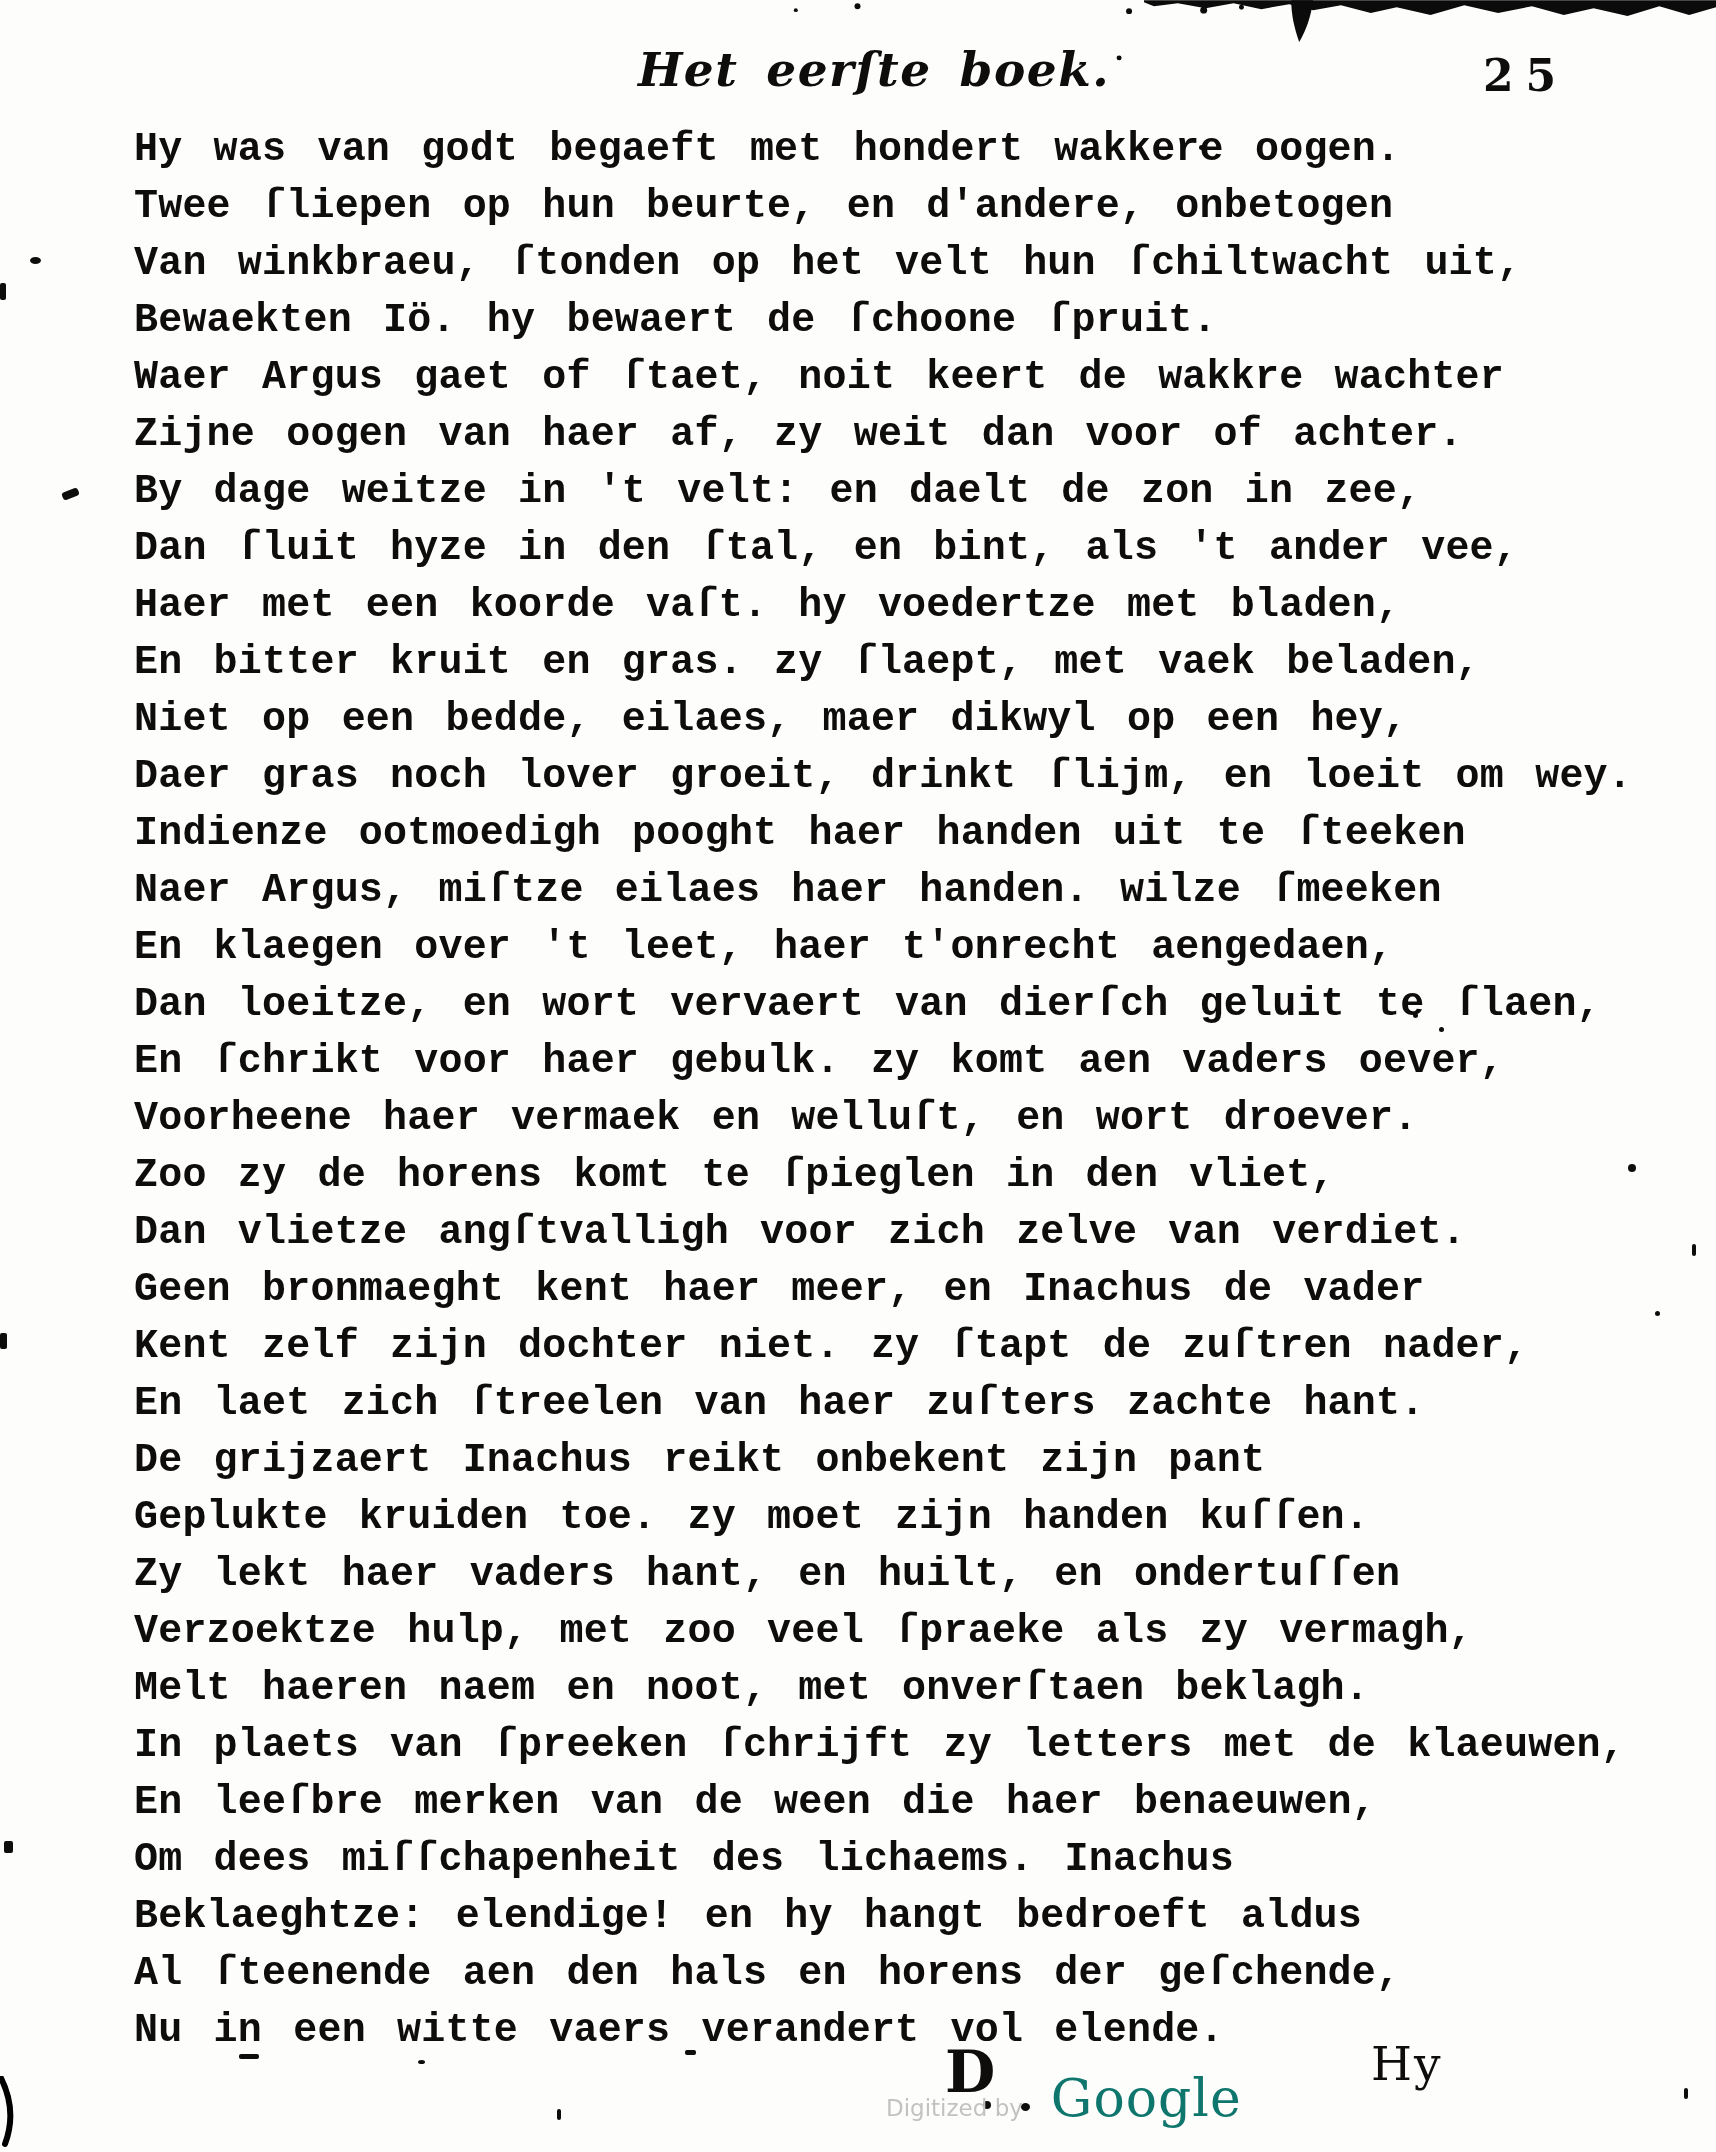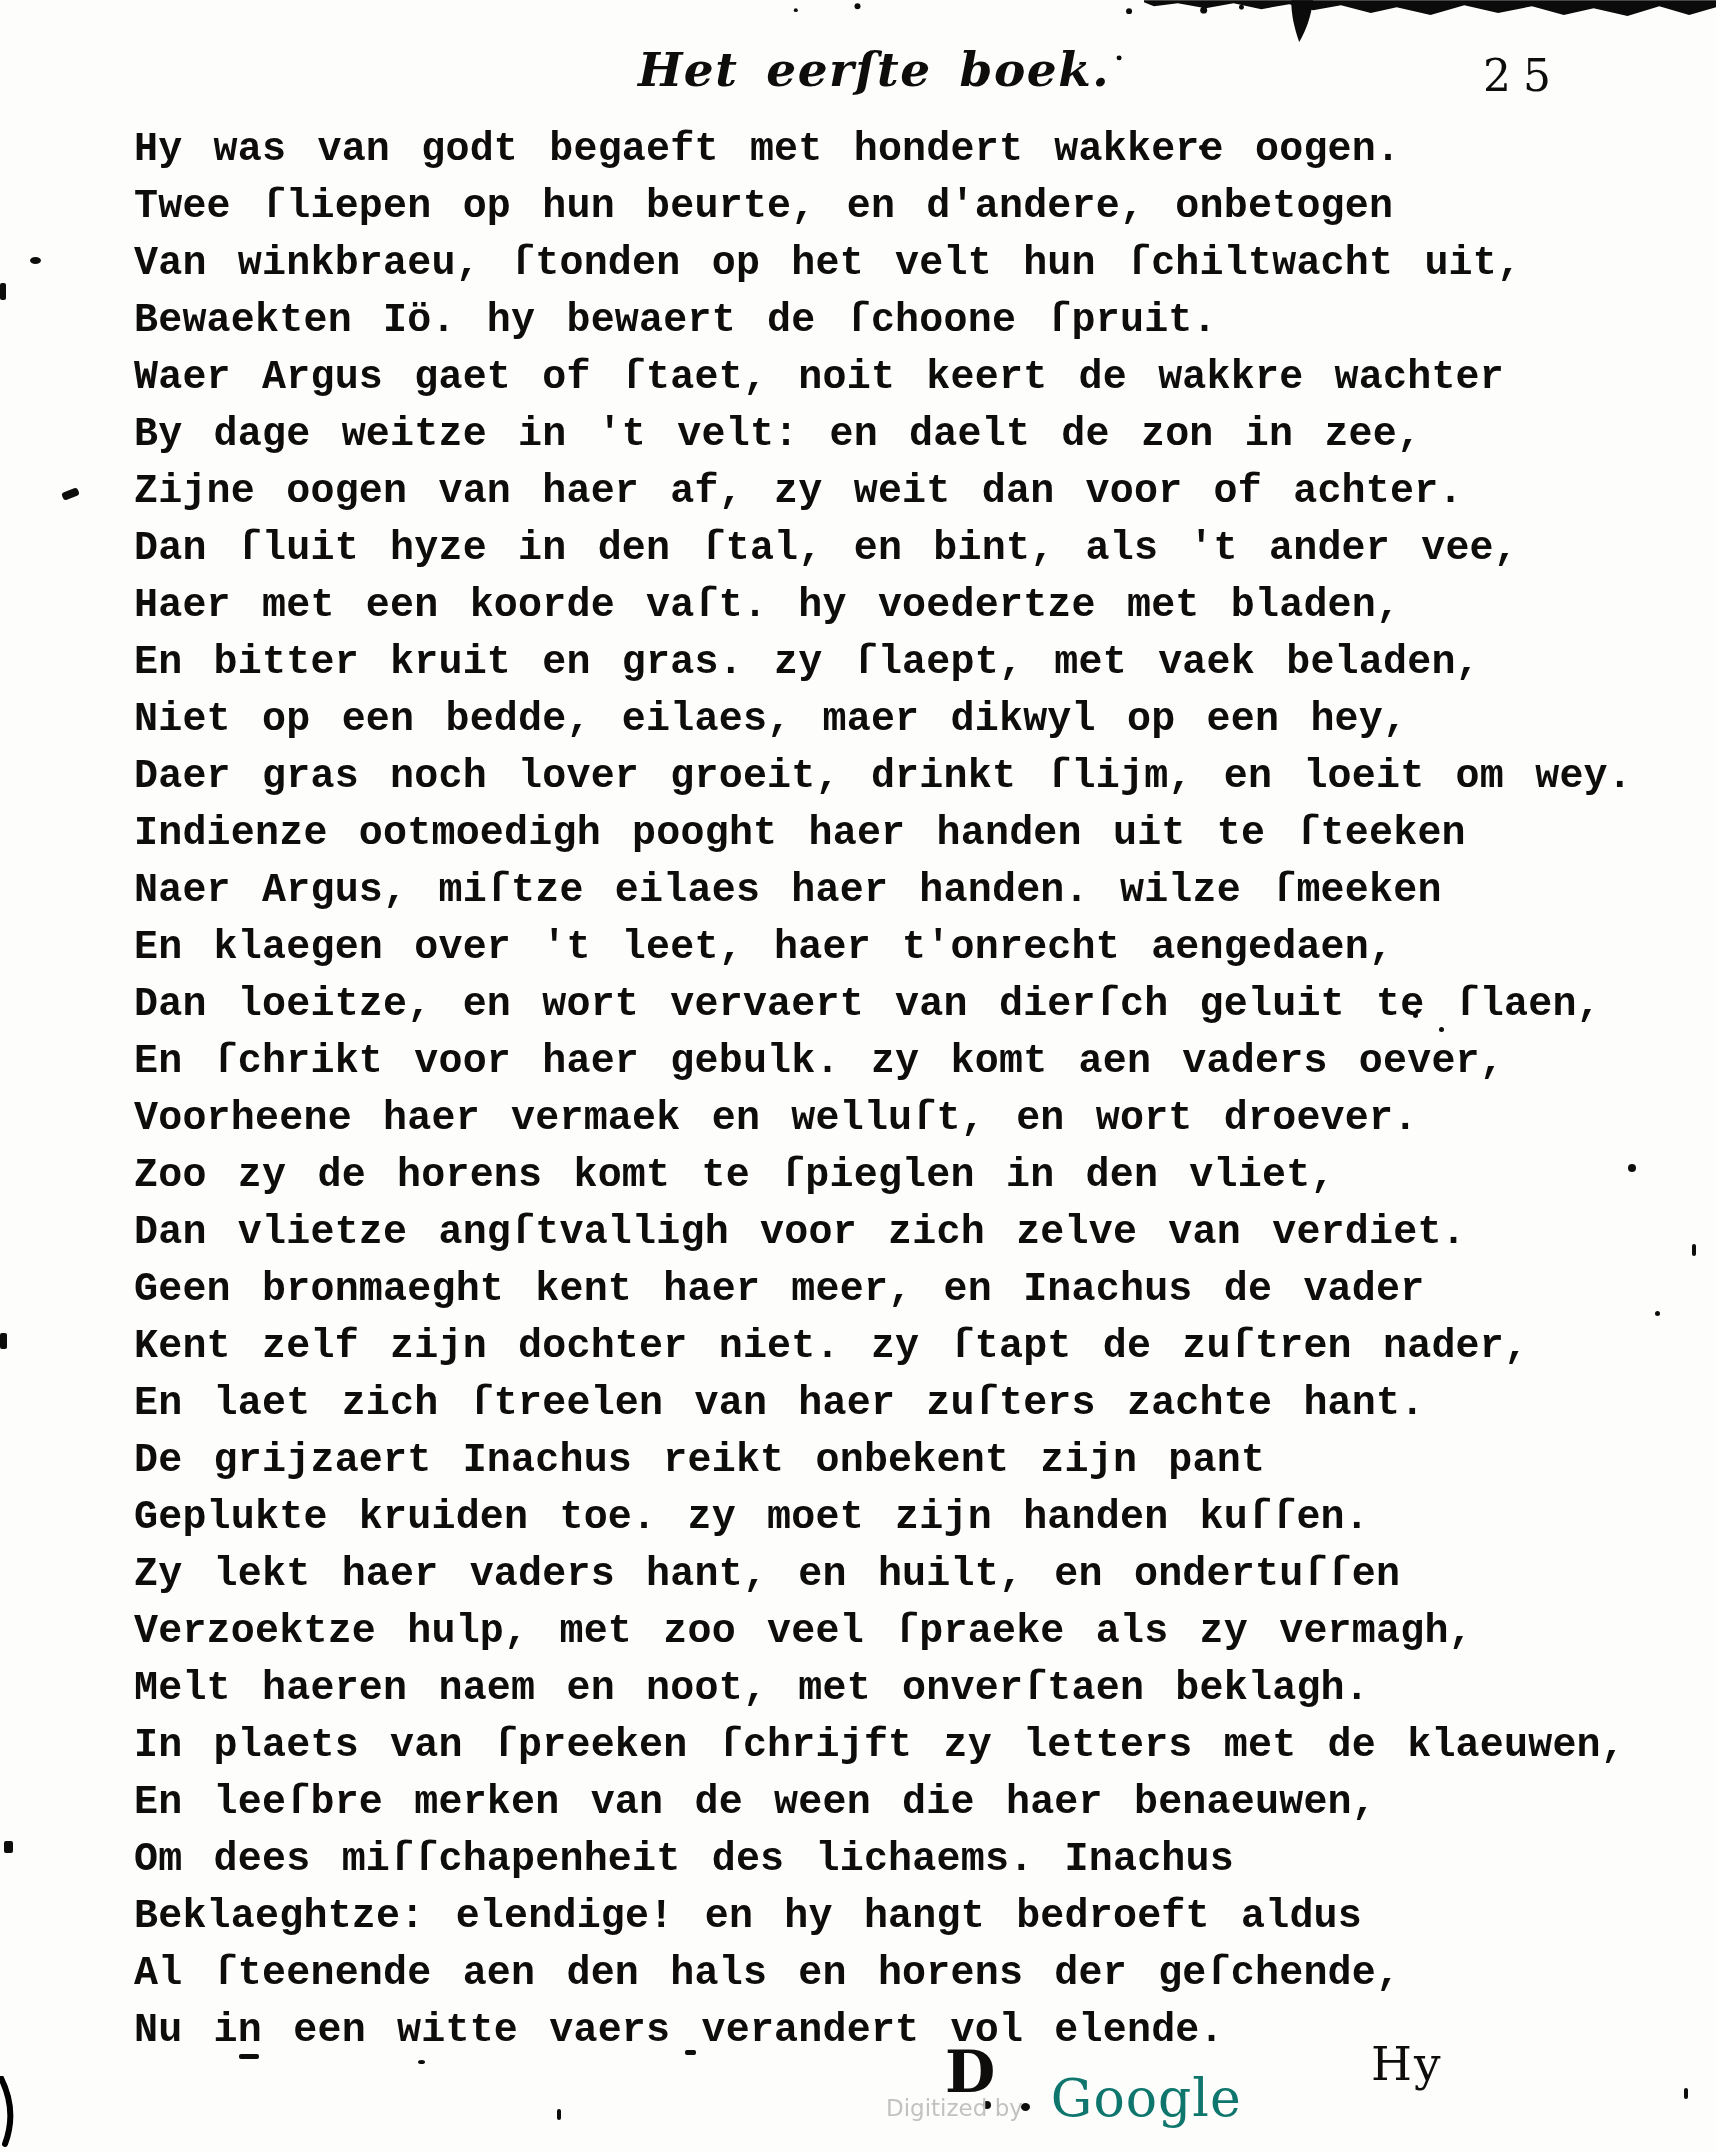--- a/index.html
+++ b/index.html
@@ -18,21 +18,21 @@
   
   .book-title {
     position:absolute; top:42px; left:16px; width:1716px;
     text-align:center;
     font-style:italic; font-weight:700;
     font-size:47px; letter-spacing:1.5px;
     word-spacing:10px;
   }
   .page-number {
     position:absolute; top:50px; left:1483px;
-    font-weight:400; font-size:44px; letter-spacing:12px;
+    font-weight:700; font-size:44px; letter-spacing:12px;
   }
   
   .poem {
     position:absolute; left:134px; top:121px; width:1552px;
     font-weight:700; font-size:40px;
     word-spacing:7px; letter-spacing:0.2px;font-family:Liberation Mono, monospace;
   }
   .poem .line {
     height:57px; line-height:57px;
     white-space:nowrap;
@@ -73,22 +73,22 @@
   <div class="book-title">Het eerſte boek.</div>
   <div class="page-number">25</div>
 
   <div class="poem">
 
   <div class="line">Hy was van godt begaeft met hondert wakkere oogen.</div>
       <div class="line">Twee ſliepen op hun beurte, en d'andere, onbetogen</div>
       <div class="line">Van winkbraeu, ſtonden op het velt hun ſchiltwacht uit,</div>
       <div class="line">Bewaekten Iö. hy bewaert de ſchoone ſpruit.</div>
       <div class="line">Waer Argus gaet of ſtaet, noit keert de wakkre wachter</div>
+      <div class="line">Zijne oogen van haer af, zy weit dan voor of achter.</div>
       <div class="line">By dage weitze in 't velt: en daelt de zon in zee,</div>
-      <div class="line">Zijne oogen van haer af, zy weit dan voor of achter.</div>
       <div class="line">Dan ſluit hyze in den ſtal, en bint, als 't ander vee,</div>
       <div class="line">Haer met een koorde vaſt. hy voedertze met bladen,</div>
       <div class="line">En bitter kruit en gras. zy ſlaept, met vaek beladen,</div>
       <div class="line">Niet op een bedde, eilaes, maer dikwyl op een hey,</div>
       <div class="line">Daer gras noch lover groeit, drinkt ſlijm, en loeit om wey.</div>
       <div class="line">Indienze ootmoedigh pooght haer handen uit te ſteeken</div>
       <div class="line">Naer Argus, miſtze eilaes haer handen. wilze ſmeeken</div>
       <div class="line">En klaegen over 't leet, haer t'onrecht aengedaen,</div>
       <div class="line">Dan loeitze, en wort vervaert van dierſch geluit te ſlaen,</div>
       <div class="line">En ſchrikt voor haer gebulk. zy komt aen vaders oever,</div>

